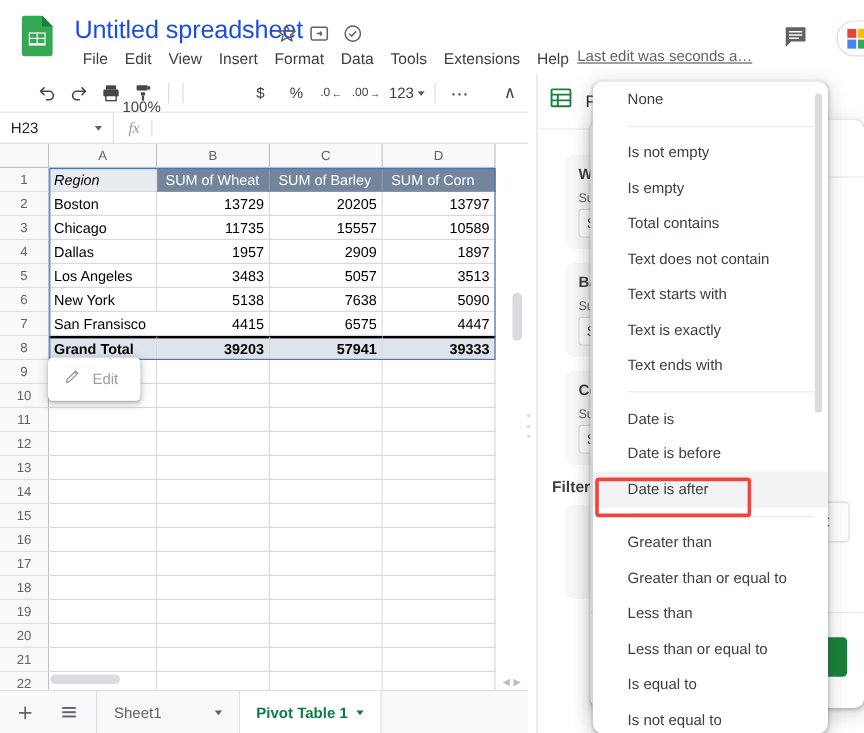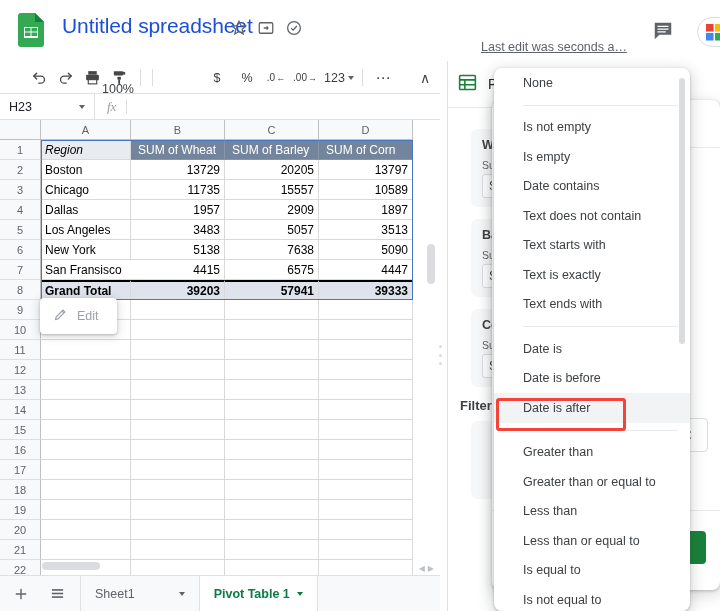--- a/index.html
+++ b/index.html
@@ -245,20 +245,23 @@
         <path d="M9 12h6m0 0l-2.2-2.2M15 12l-2.2 2.2"></path>
       </svg>
     </div>
     <div class="title-icon ti-cloud">
       <svg width="18" height="18" viewBox="0 0 24 24" fill="none" stroke="#5f6368" stroke-width="1.7">
         <circle cx="12" cy="12" r="8.5"></circle>
         <path d="M8.2 12.2l2.6 2.6 5-5.4"></path>
       </svg>
     </div>
 
+    <div class="menubar">
+      <span class="menu-item">File</span><span class="menu-item">Edit</span><span class="menu-item">View</span><span class="menu-item">Insert</span><span class="menu-item">Format</span><span class="menu-item">Data</span><span class="menu-item">Tools</span><span class="menu-item">Extensions</span><span class="menu-item">Help</span>
+    </div>
 
     <div class="lastedit">Last edit was seconds a…</div>
 
     <div class="comment-btn">
       <svg width="22" height="22" viewBox="0 0 24 24" fill="#5f6368">
         <path d="M3 3h18v13H8l-5 5z"></path>
         <path d="M6 7h12M6 10h12M6 13h9" stroke="#fff" stroke-width="1.3"></path>
       </svg>
     </div>
     <div class="share-pill"></div>
@@ -815,21 +818,21 @@
           <span>None</span>
         </div>
         <div class="dd-sep"></div>
         <div class="dd-item">
           <span>Is not empty</span>
         </div>
         <div class="dd-item">
           <span>Is empty</span>
         </div>
         <div class="dd-item">
-          <span>Date contains</span>
+          <span>Total contains</span>
         </div>
         <div class="dd-item">
           <span>Text does not contain</span>
         </div>
         <div class="dd-item">
           <span>Text starts with</span>
         </div>
         <div class="dd-item">
           <span>Text is exactly</span>
         </div>

